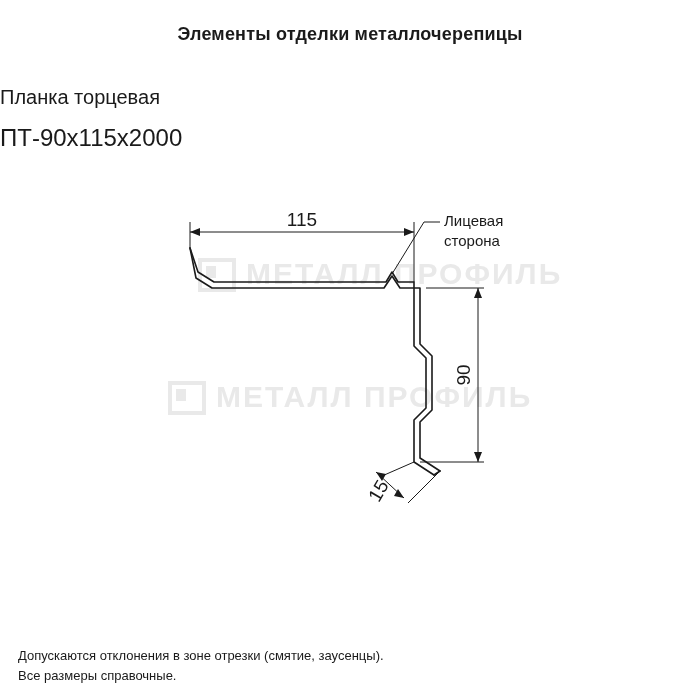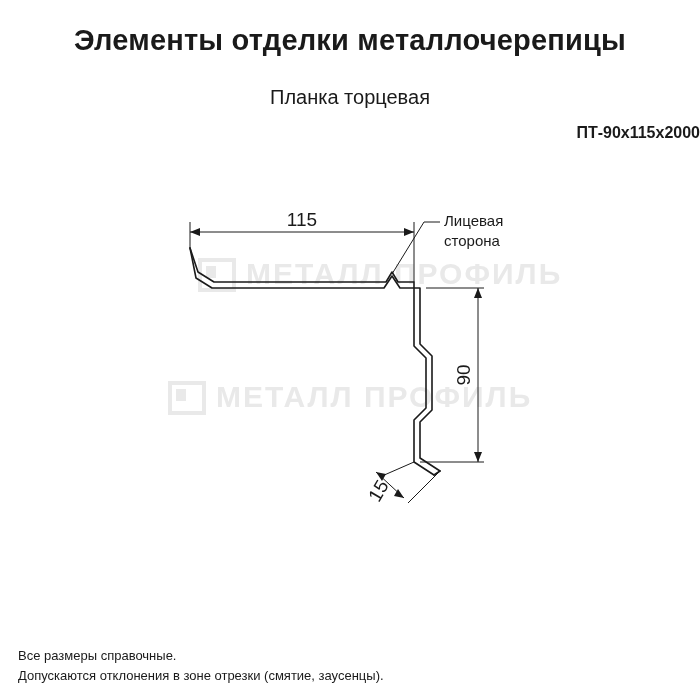--- a/index.html
+++ b/index.html
@@ -18,41 +18,40 @@
   .page {
     position: absolute;
     inset: 0;
   }
   .title {
     position: absolute;
     top: 24px;
     left: 0;
     width: 700px;
     text-align: center;
-    font-size: 29px;
+    font-size: 18px;
     font-weight: bold;
     letter-spacing: 0.2px;
   }
   .subtitle {
     position: absolute;
     top: 86px;
     left: 0;
     width: 700px;
-    text-align: center;
     font-size: 20px;
     font-weight: normal;
   }
   .code {
     position: absolute;
     top: 124px;
     left: 0;
     width: 700px;
-    text-align: right;
-    font-size: 16px;
-    font-weight: bold;
+    text-align: left;
+    font-size: 24px;
+    font-weight: normal;
   }
   .drawing {
     position: absolute;
     top: 176px;
     left: 0;
     width: 700px;
     height: 400px;
   }
   .watermark {
     position: absolute;
@@ -177,17 +176,17 @@
         <line x1="392" y1="98" x2="424" y2="46"></line>
         <line x1="424" y1="46" x2="440" y2="46"></line>
       </g>
       <text class="face-text" x="444" y="50">Лицевая</text>
       <text class="face-text" x="444" y="70">сторона</text>
 
     </svg>
   </div>
 
   <div class="footer">
+    <div>Допускаются отклонения в зоне отрезки (смятие, заусенцы).</div>
     <div>Все размеры справочные.</div>
-    <div>Допускаются отклонения в зоне отрезки (смятие, заусенцы).</div>
   </div>
 
 </div>
 
 </body></html>

